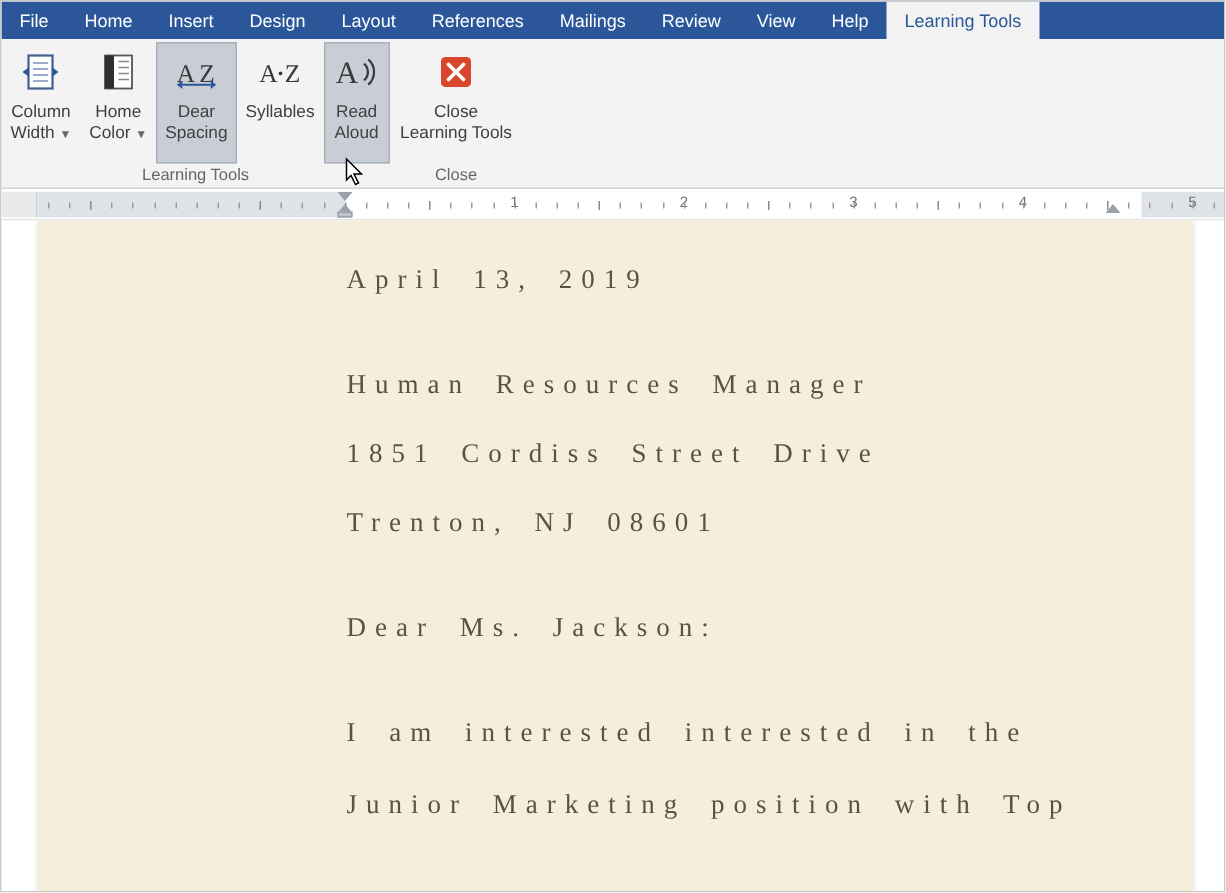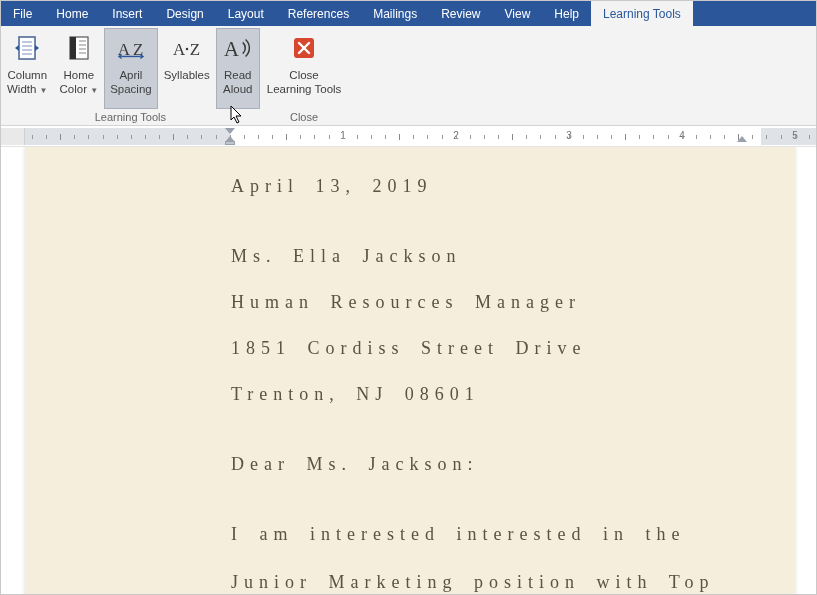--- a/index.html
+++ b/index.html
@@ -112,21 +112,21 @@
           <div class="icon">
             <svg width="34" height="26" viewBox="0 0 34 26">
               <text x="3" y="20" font-family="Georgia,serif" font-size="18" fill="#3a3a3a">A</text>
               <text x="19" y="20" font-family="Georgia,serif" font-size="18" fill="#3a3a3a">Z</text>
               <polygon points="3,25 7,22 7,28" fill="#2b579a" transform="translate(0,-3)"></polygon>
               <polygon points="31,25 27,22 27,28" fill="#2b579a" transform="translate(0,-3)"></polygon>
               <line x1="7" y1="22" x2="27" y2="22" stroke="#2b579a" stroke-width="1.5"></line>
             </svg>
           </div>
           <div class="twoline">
-            <span>April</span>
+            <span>Dear</span>
             <span>Spacing</span>
           </div>
         </div>
 
         <div class="rbtn">
           <div class="icon">
             <svg width="34" height="26" viewBox="0 0 34 26">
               <text x="2" y="20" font-family="Georgia,serif" font-size="18" fill="#3a3a3a">A</text>
               <circle cx="17" cy="14" r="1.3" fill="#3a3a3a"></circle>
               <text x="20" y="20" font-family="Georgia,serif" font-size="18" fill="#3a3a3a">Z</text>
@@ -252,21 +252,20 @@
     </div>
   </div>
 
   <div class="workspace">
     <div class="page">
       <div class="doc">
         <div class="block">
           <p>April 13, 2019</p>
         </div>
         <div class="block">
-          <p>Ms. Ella Jackson</p>
           <p>Human Resources Manager</p>
           <p>1851 Cordiss Street Drive</p>
           <p>Trenton, NJ 08601</p>
         </div>
         <div class="block">
           <p>Dear Ms. Jackson:</p>
         </div>
         <div>
           <p>I am interested interested in the</p>
           <p>Junior Marketing position with Top</p>

